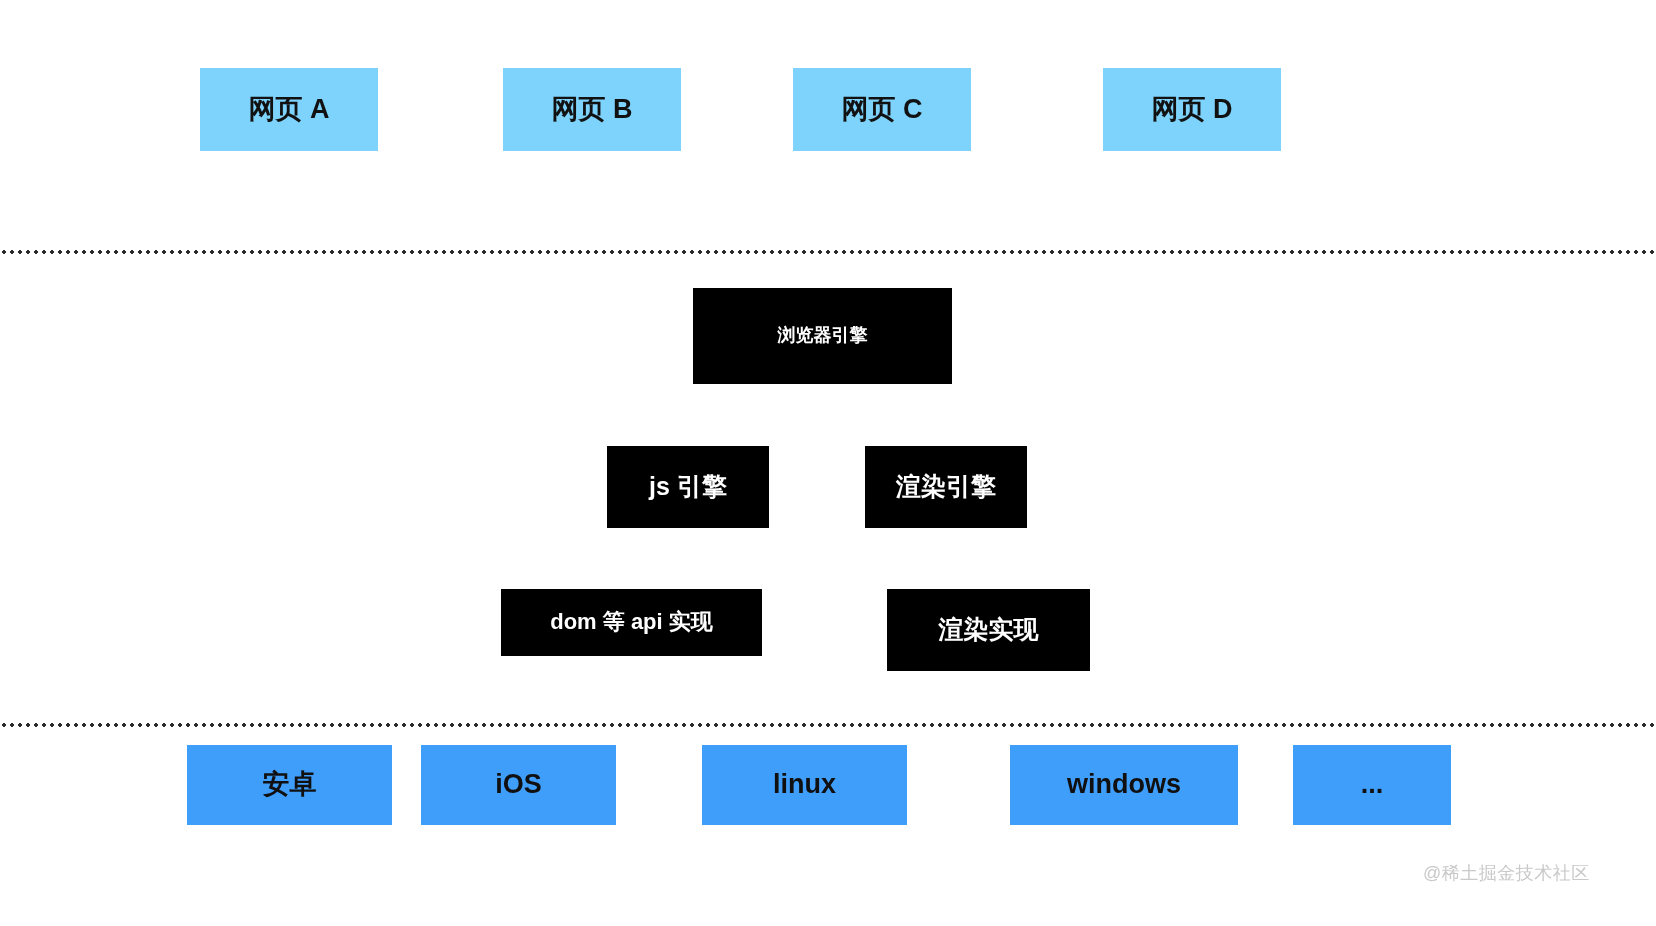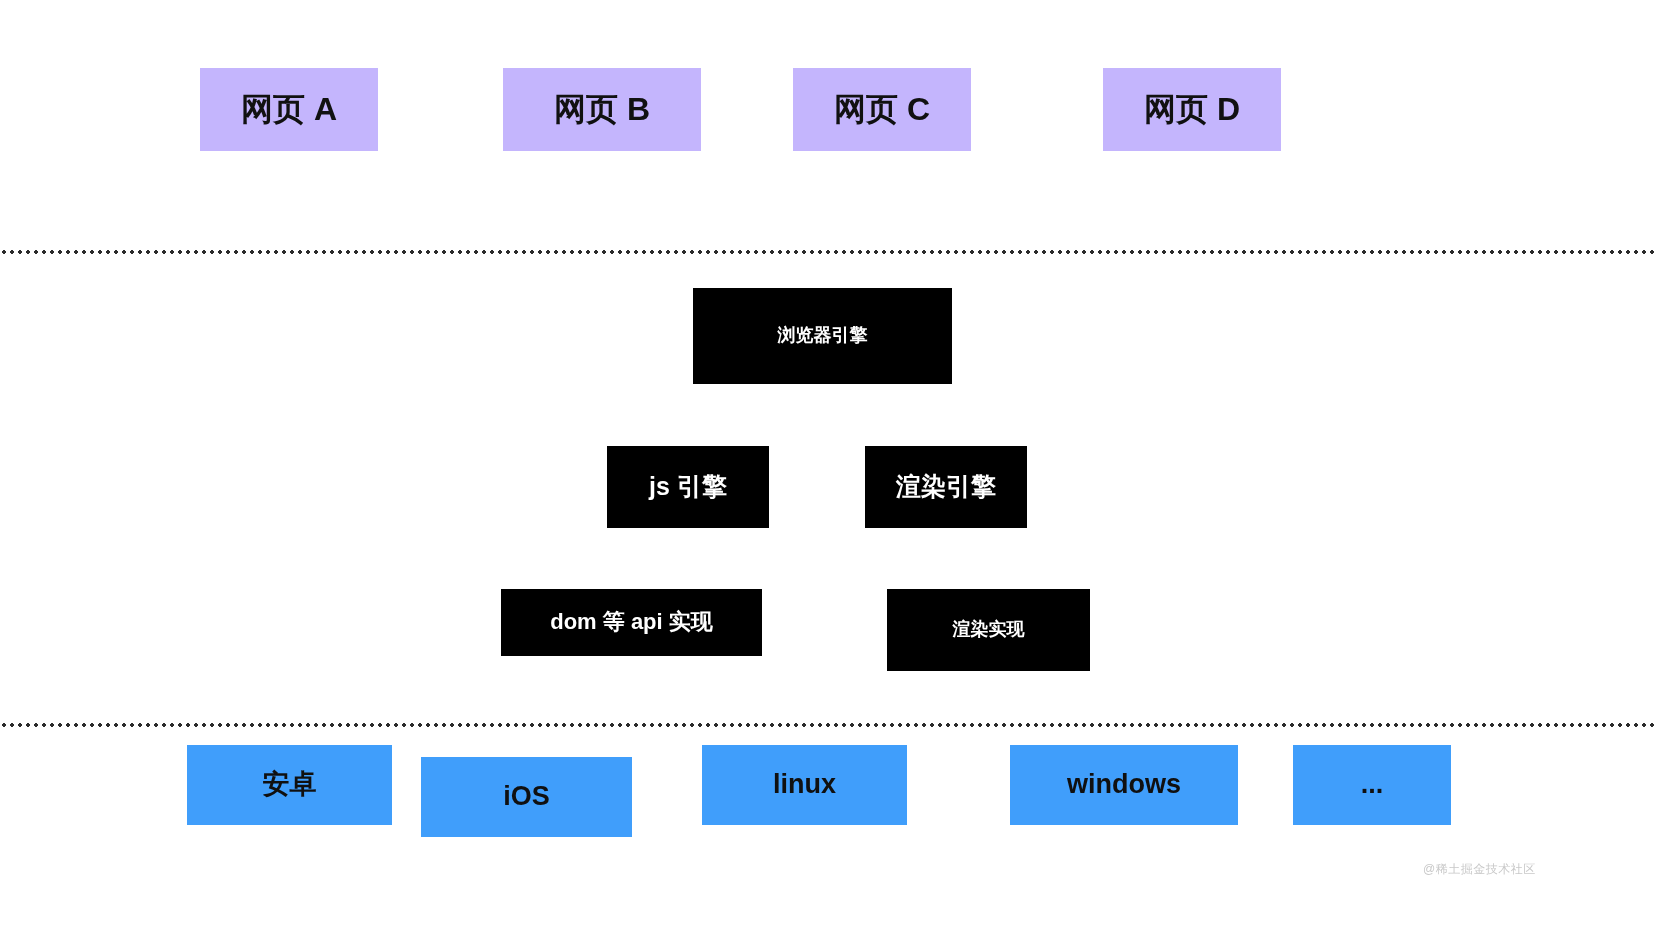--- a/index.html
+++ b/index.html
@@ -22,23 +22,23 @@
     position: absolute;
     display: flex;
     align-items: center;
     justify-content: center;
     box-sizing: border-box;
     text-align: center;
     line-height: 1.1;
     white-space: nowrap;
   }
   .box-web {
-    background: #c4b5fd;
+    background: #7dd3fc;
     color: #111111;
-    font-size: 32px;
+    font-size: 27px;
     font-weight: 700;
   }
   .box-engine {
     background: #000000;
     color: #ffffff;
     font-weight: 700;
   }
   .box-os {
     background: #409EFB;
     color: #101010;
@@ -51,55 +51,55 @@
     width: 1656px;
     height: 4px;
     background-image: radial-gradient(circle closest-side, #2b2b2b 99%, rgba(0,0,0,0) 100%);
     background-size: 8px 4px;
     background-repeat: repeat-x;
     background-position: 0 0;
   }
   .watermark {
     position: absolute;
     color: #c9c9c9;
-    font-size: 12px;
+    font-size: 18px;
     font-weight: 400;
     white-space: nowrap;
     letter-spacing: 0.5px;
   }
 </style>
 </head>
 <body>
 
 <div id="canvas">
 
   <div>
     <div class="box box-web" style="left:200px;top:68px;width:178px;height:83px;">网页 A</div>
-    <div class="box box-web" style="left:503px;top:68px;width:198px;height:83px;">网页 B</div>
+    <div class="box box-web" style="left:503px;top:68px;width:178px;height:83px;">网页 B</div>
     <div class="box box-web" style="left:793px;top:68px;width:178px;height:83px;">网页 C</div>
     <div class="box box-web" style="left:1103px;top:68px;width:178px;height:83px;">网页 D</div>
   </div>
 
   <div class="divider" style="top:250px;"></div>
 
   <div>
     <div class="box box-engine" style="left:693px;top:288px;width:259px;height:96px;font-size:18px;">浏览器引擎</div>
 
     <div class="box box-engine" style="left:607px;top:446px;width:162px;height:82px;font-size:25px;">js 引擎</div>
     <div class="box box-engine" style="left:865px;top:446px;width:162px;height:82px;font-size:25px;">渲染引擎</div>
 
     <div class="box box-engine" style="left:501px;top:589px;width:261px;height:67px;font-size:22px;">dom 等 api 实现</div>
-    <div class="box box-engine" style="left:887px;top:589px;width:203px;height:82px;font-size:18px;">渲染实现</div>
+    <div class="box box-engine" style="left:887px;top:589px;width:203px;height:82px;font-size:25px;">渲染实现</div>
   </div>
 
   <div class="divider" style="top:723px;"></div>
 
   <div>
     <div class="box box-os" style="left:155px;top:745px;width:205px;height:80px;margin-left:32px;">安卓</div>
-    <div class="box box-os" style="left:421px;top:745px;width:211px;height:80px;margin-top:12px;">iOS</div>
+    <div class="box box-os" style="left:421px;top:745px;width:195px;height:80px;">iOS</div>
     <div class="box box-os" style="left:702px;top:745px;width:205px;height:80px;">linux</div>
     <div class="box box-os" style="left:1010px;top:745px;width:228px;height:80px;">windows</div>
     <div class="box box-os" style="left:1293px;top:745px;width:158px;height:80px;">...</div>
   </div>
 
   <div class="watermark" style="left:1423px;top:861px;">@稀土掘金技术社区</div>
 
 </div>
 
 </body></html>

